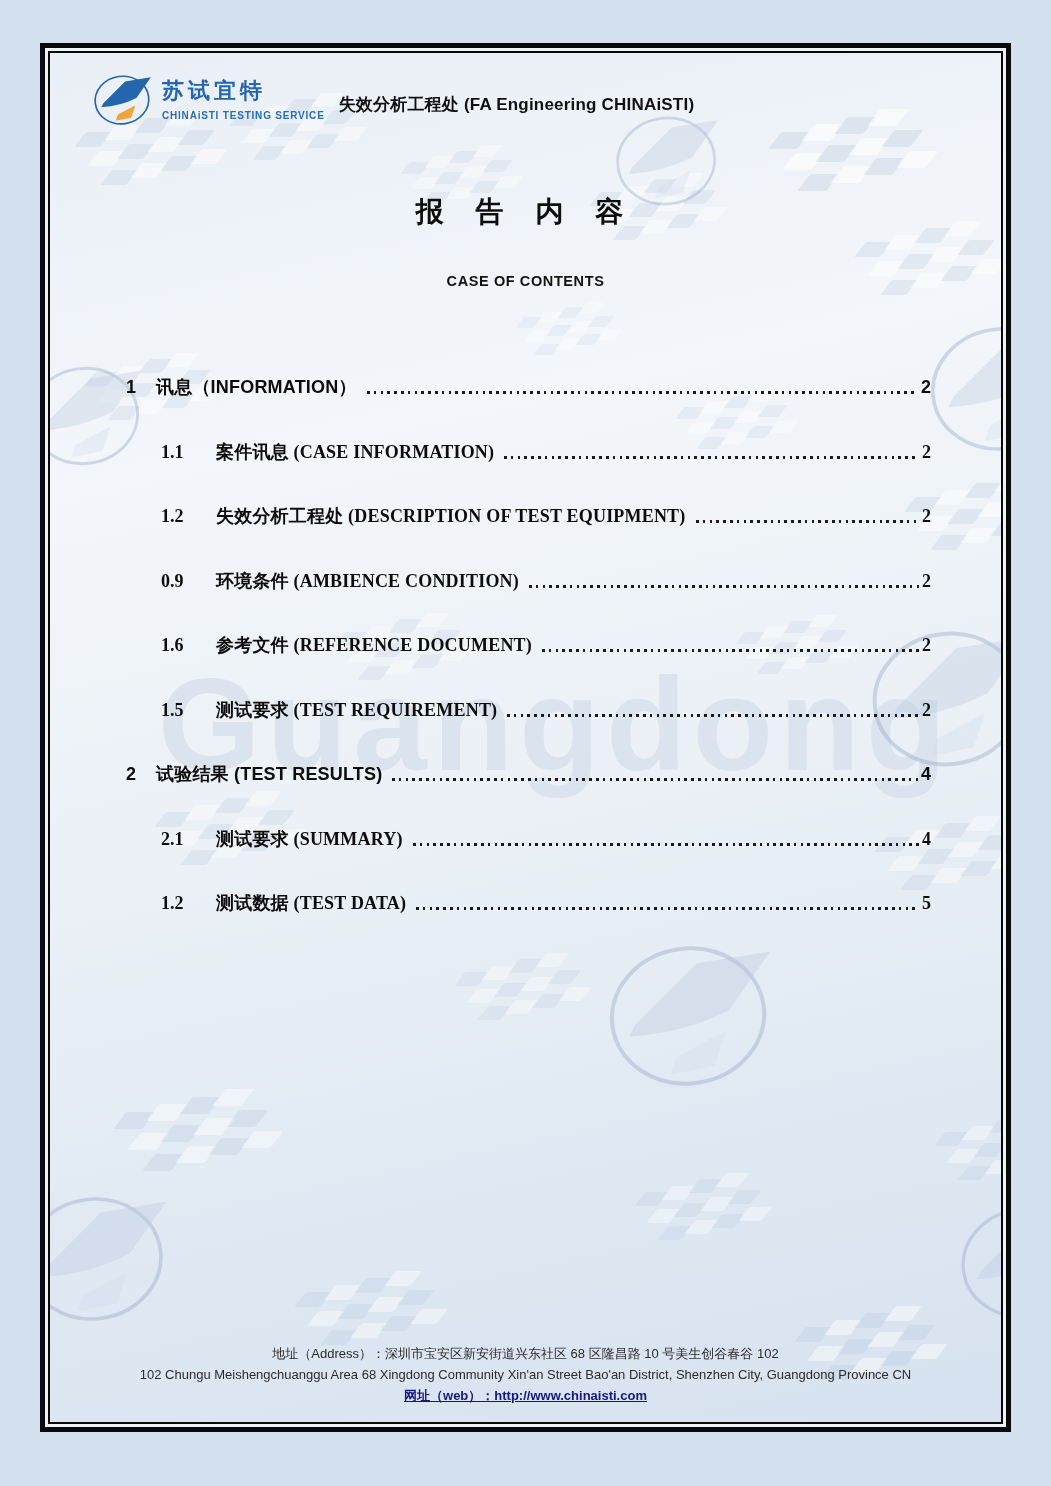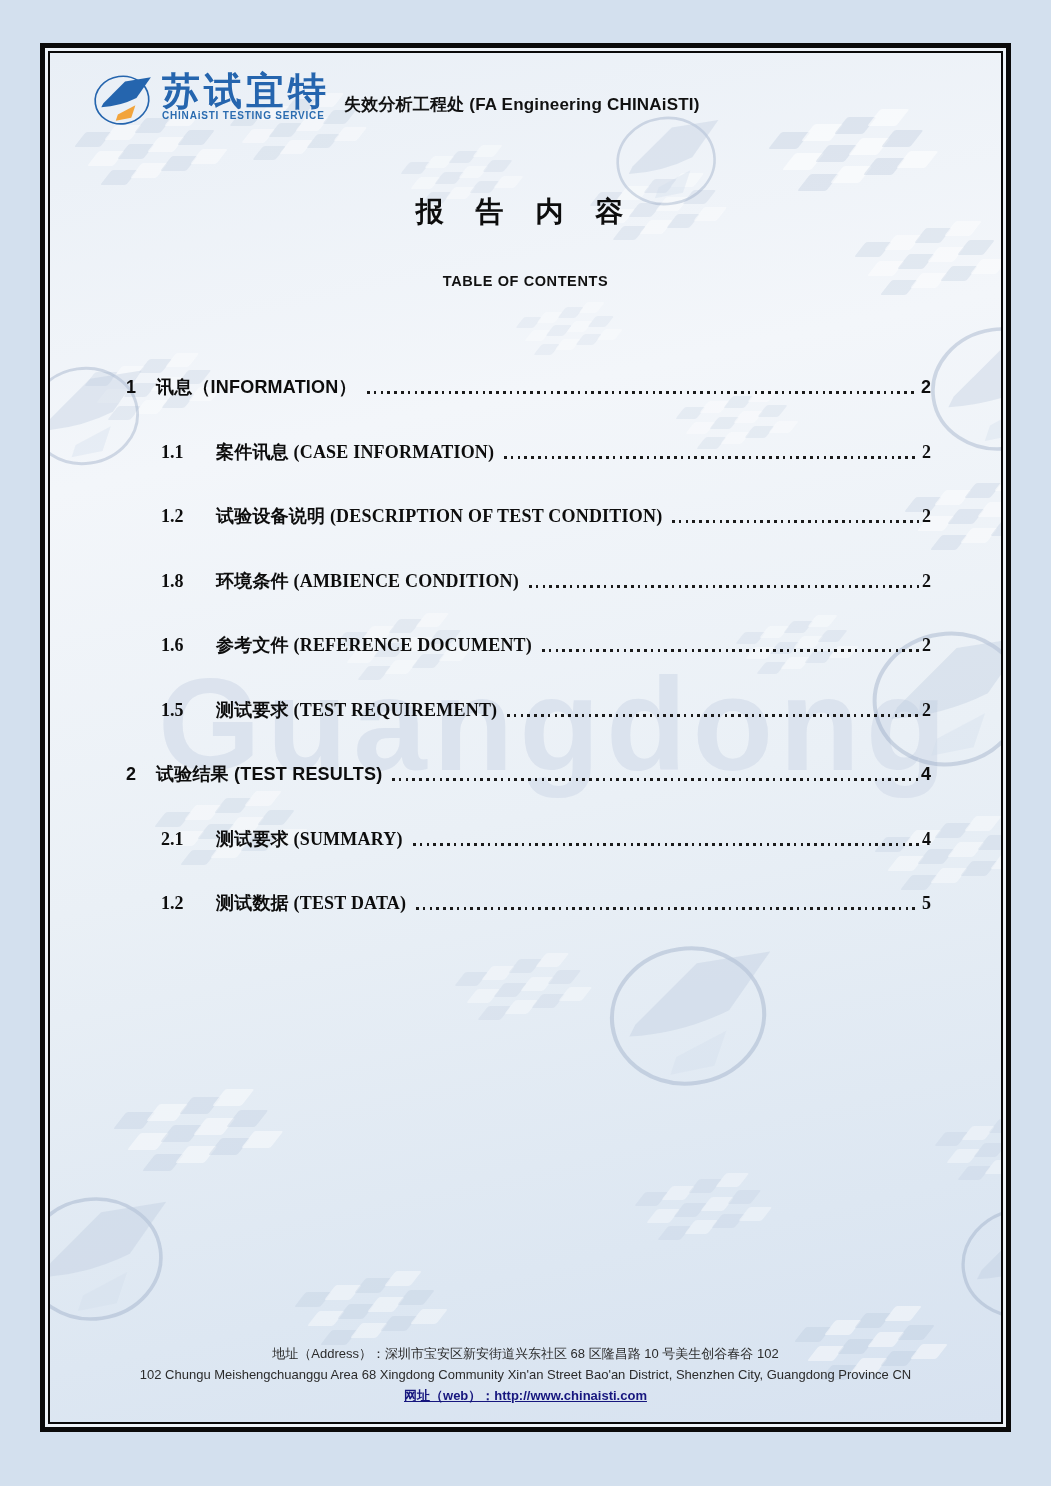--- a/index.html
+++ b/index.html
@@ -35,21 +35,21 @@
   .wm-logo { position: absolute; }
   .cluster { position: absolute; }
   .cluster .pc { position: absolute; transform: skewX(-38deg); border-radius: 2px; }
 
   
   .header { display: flex; align-items: flex-start; padding: 16px 24px 0 42px; }
   .logo { display: flex; align-items: center; }
   .logo-mark { width: 62px; height: 58px; margin-right: 8px; }
   .logo-names { display: flex; flex-direction: column; }
   .logo-zh {
-    font-size: 38px; font-weight: bold; color: #2565ae;
+    font-size: 22px; font-weight: bold; color: #2565ae;
     letter-spacing: 4px; line-height: 32px;
   }
   .logo-en {
     font-size: 10px; font-weight: bold; color: #2b6cb0;
     letter-spacing: .8px; margin-top: 3px;
   }
   .dept {
     font-size: 17px; font-weight: bold; color: #111;
     margin: 24px 0 0 14px; letter-spacing: .2px;
   }
@@ -432,47 +432,47 @@
           </svg>
           <div class="logo-names">
             <span class="logo-zh">苏试宜特</span>
             <span class="logo-en">CHINAiSTI TESTING SERVICE</span>
           </div>
         </div>
         <div class="dept">失效分析工程处 (FA Engineering CHINAiSTI)</div>
       </div>
 
       <div class="title-zh">报 告 内 容</div>
-      <div class="title-en">TABLE OF CONTENTS</div>
+      <div class="title-en">CASE OF CONTENTS</div>
 
       <div class="toc">
 
         <div class="toc-row lvl1">
           <span class="num">1</span>
           <span class="lbl">讯息（INFORMATION）</span>
           <span class="leader"></span>
           <span class="pg">2</span>
         </div>
 
         <div class="toc-row lvl2">
           <span class="num">1.1</span>
           <span class="lbl">案件讯息 (CASE INFORMATION)</span>
           <span class="leader"></span>
           <span class="pg">2</span>
         </div>
 
         <div class="toc-row lvl2">
           <span class="num">1.2</span>
-          <span class="lbl">试验设备说明 (DESCRIPTION OF TEST CONDITION)</span>
+          <span class="lbl">失效分析工程处 (DESCRIPTION OF TEST EQUIPMENT)</span>
           <span class="leader"></span>
           <span class="pg">2</span>
         </div>
 
         <div class="toc-row lvl2">
-          <span class="num">1.8</span>
+          <span class="num">0.9</span>
           <span class="lbl">环境条件 (AMBIENCE CONDITION)</span>
           <span class="leader"></span>
           <span class="pg">2</span>
         </div>
 
         <div class="toc-row lvl2">
           <span class="num">1.6</span>
           <span class="lbl">参考文件 (REFERENCE DOCUMENT)</span>
           <span class="leader"></span>
           <span class="pg">2</span>

